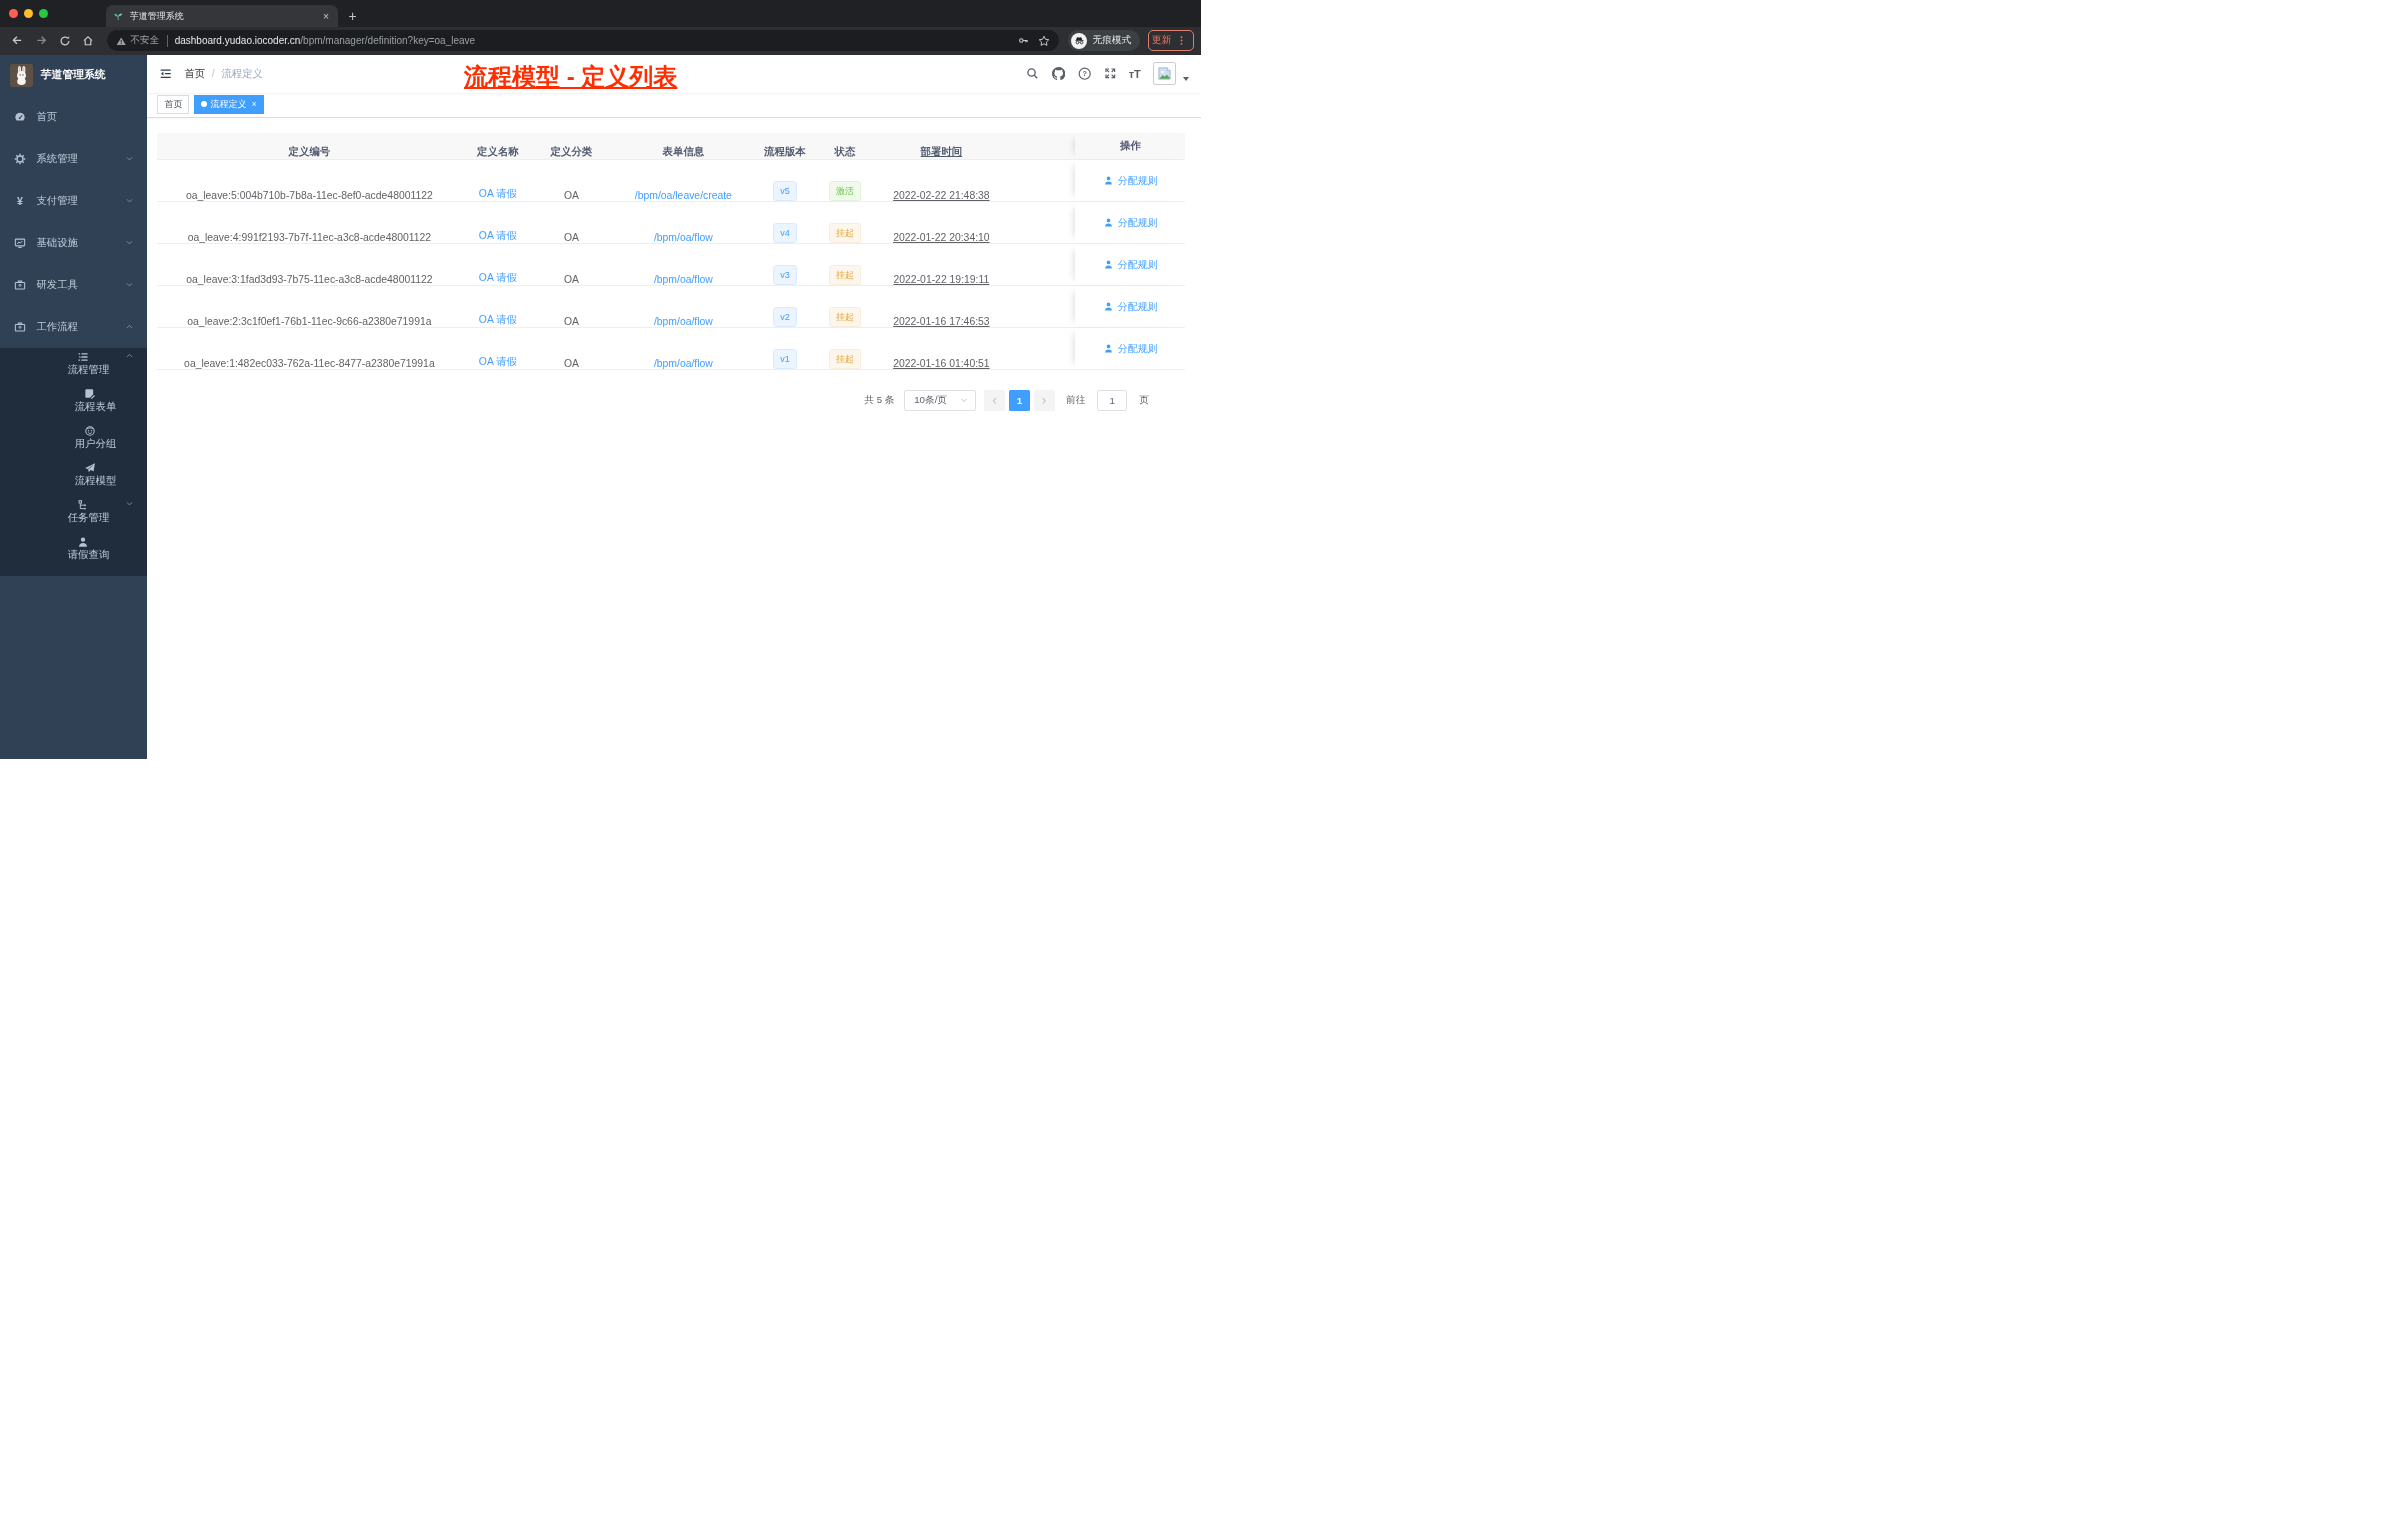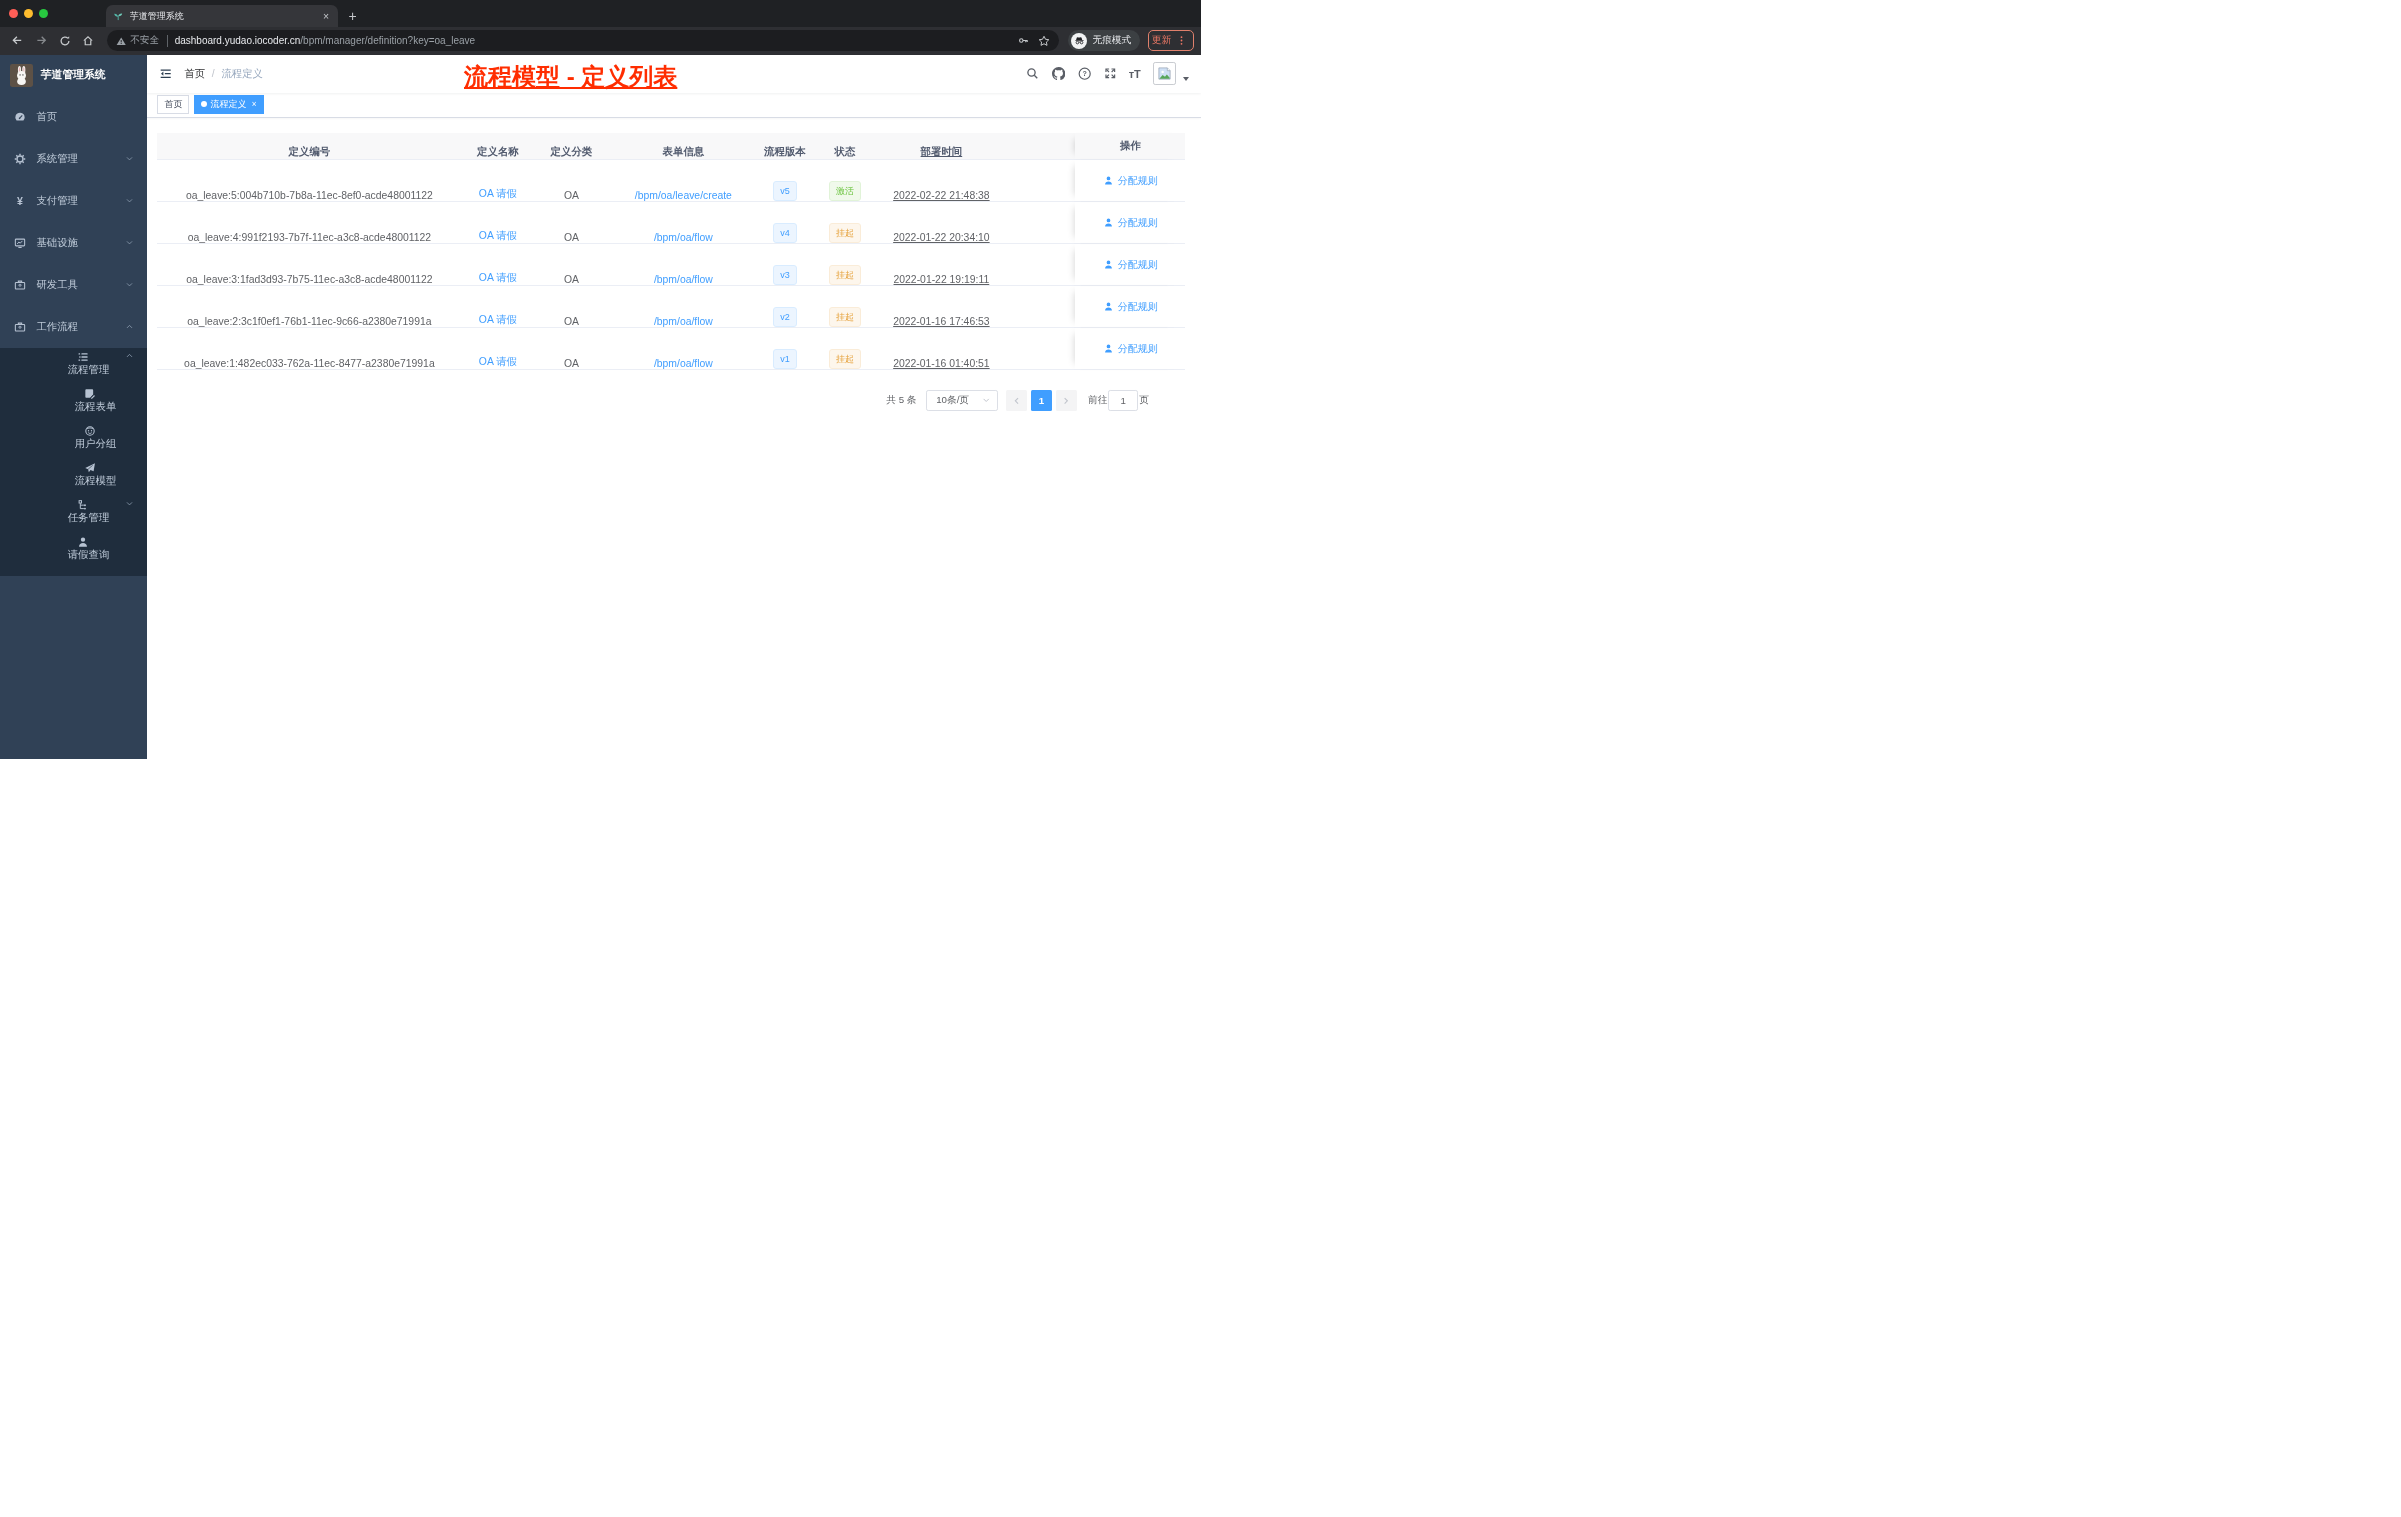--- a/index.html
+++ b/index.html
@@ -84,21 +84,21 @@
   .action-link { display:inline-flex; align-items:center; gap:3.7px; color:#409eff; font-size:10px; cursor:pointer; }
 
   
   .pagination { margin-top:20px; display:flex; align-items:center; justify-content:flex-end; gap:8.2px; padding-right:37px; color:#606266; font-size:9.7px; }
   .pg-total { margin-right:1.5px; }
   .pg-select { width:72px; height:21px; border:0.7px solid #dcdfe6; border-radius:2.2px; display:flex; align-items:center; justify-content:space-between; padding:0 6px 0 9px; color:#606266; cursor:pointer; background:#fff; }
   .pg-select .sel-caret { color:#c0c4cc; }
   .pager { display:flex; align-items:center; gap:3.7px; }
   .pg-btn { min-width:21px; height:21px; background:#f4f4f5; border-radius:1.5px; display:flex; align-items:center; justify-content:center; color:#c0c4cc; cursor:pointer; }
   .pg-num { min-width:21px; height:21px; background:#409eff; color:#fff; border-radius:1.5px; display:flex; align-items:center; justify-content:center; font-weight:bold; cursor:pointer; }
-  .pg-jump { display:flex; align-items:center; gap:1px; margin-left:3px; }
+  .pg-jump { display:flex; align-items:center; gap:12px; margin-left:3px; }
   .pg-input { width:30px; height:21px; border:0.7px solid #dcdfe6; border-radius:2.2px; text-align:center; color:#606266; font-size:9.7px; font-family:inherit; }
 </style>
 </head>
 <body>
 
 <div class="tabstrip">
   <div class="traffic">
     <span class="t-red"></span>
     <span class="t-yellow"></span>
     <span class="t-green"></span>

